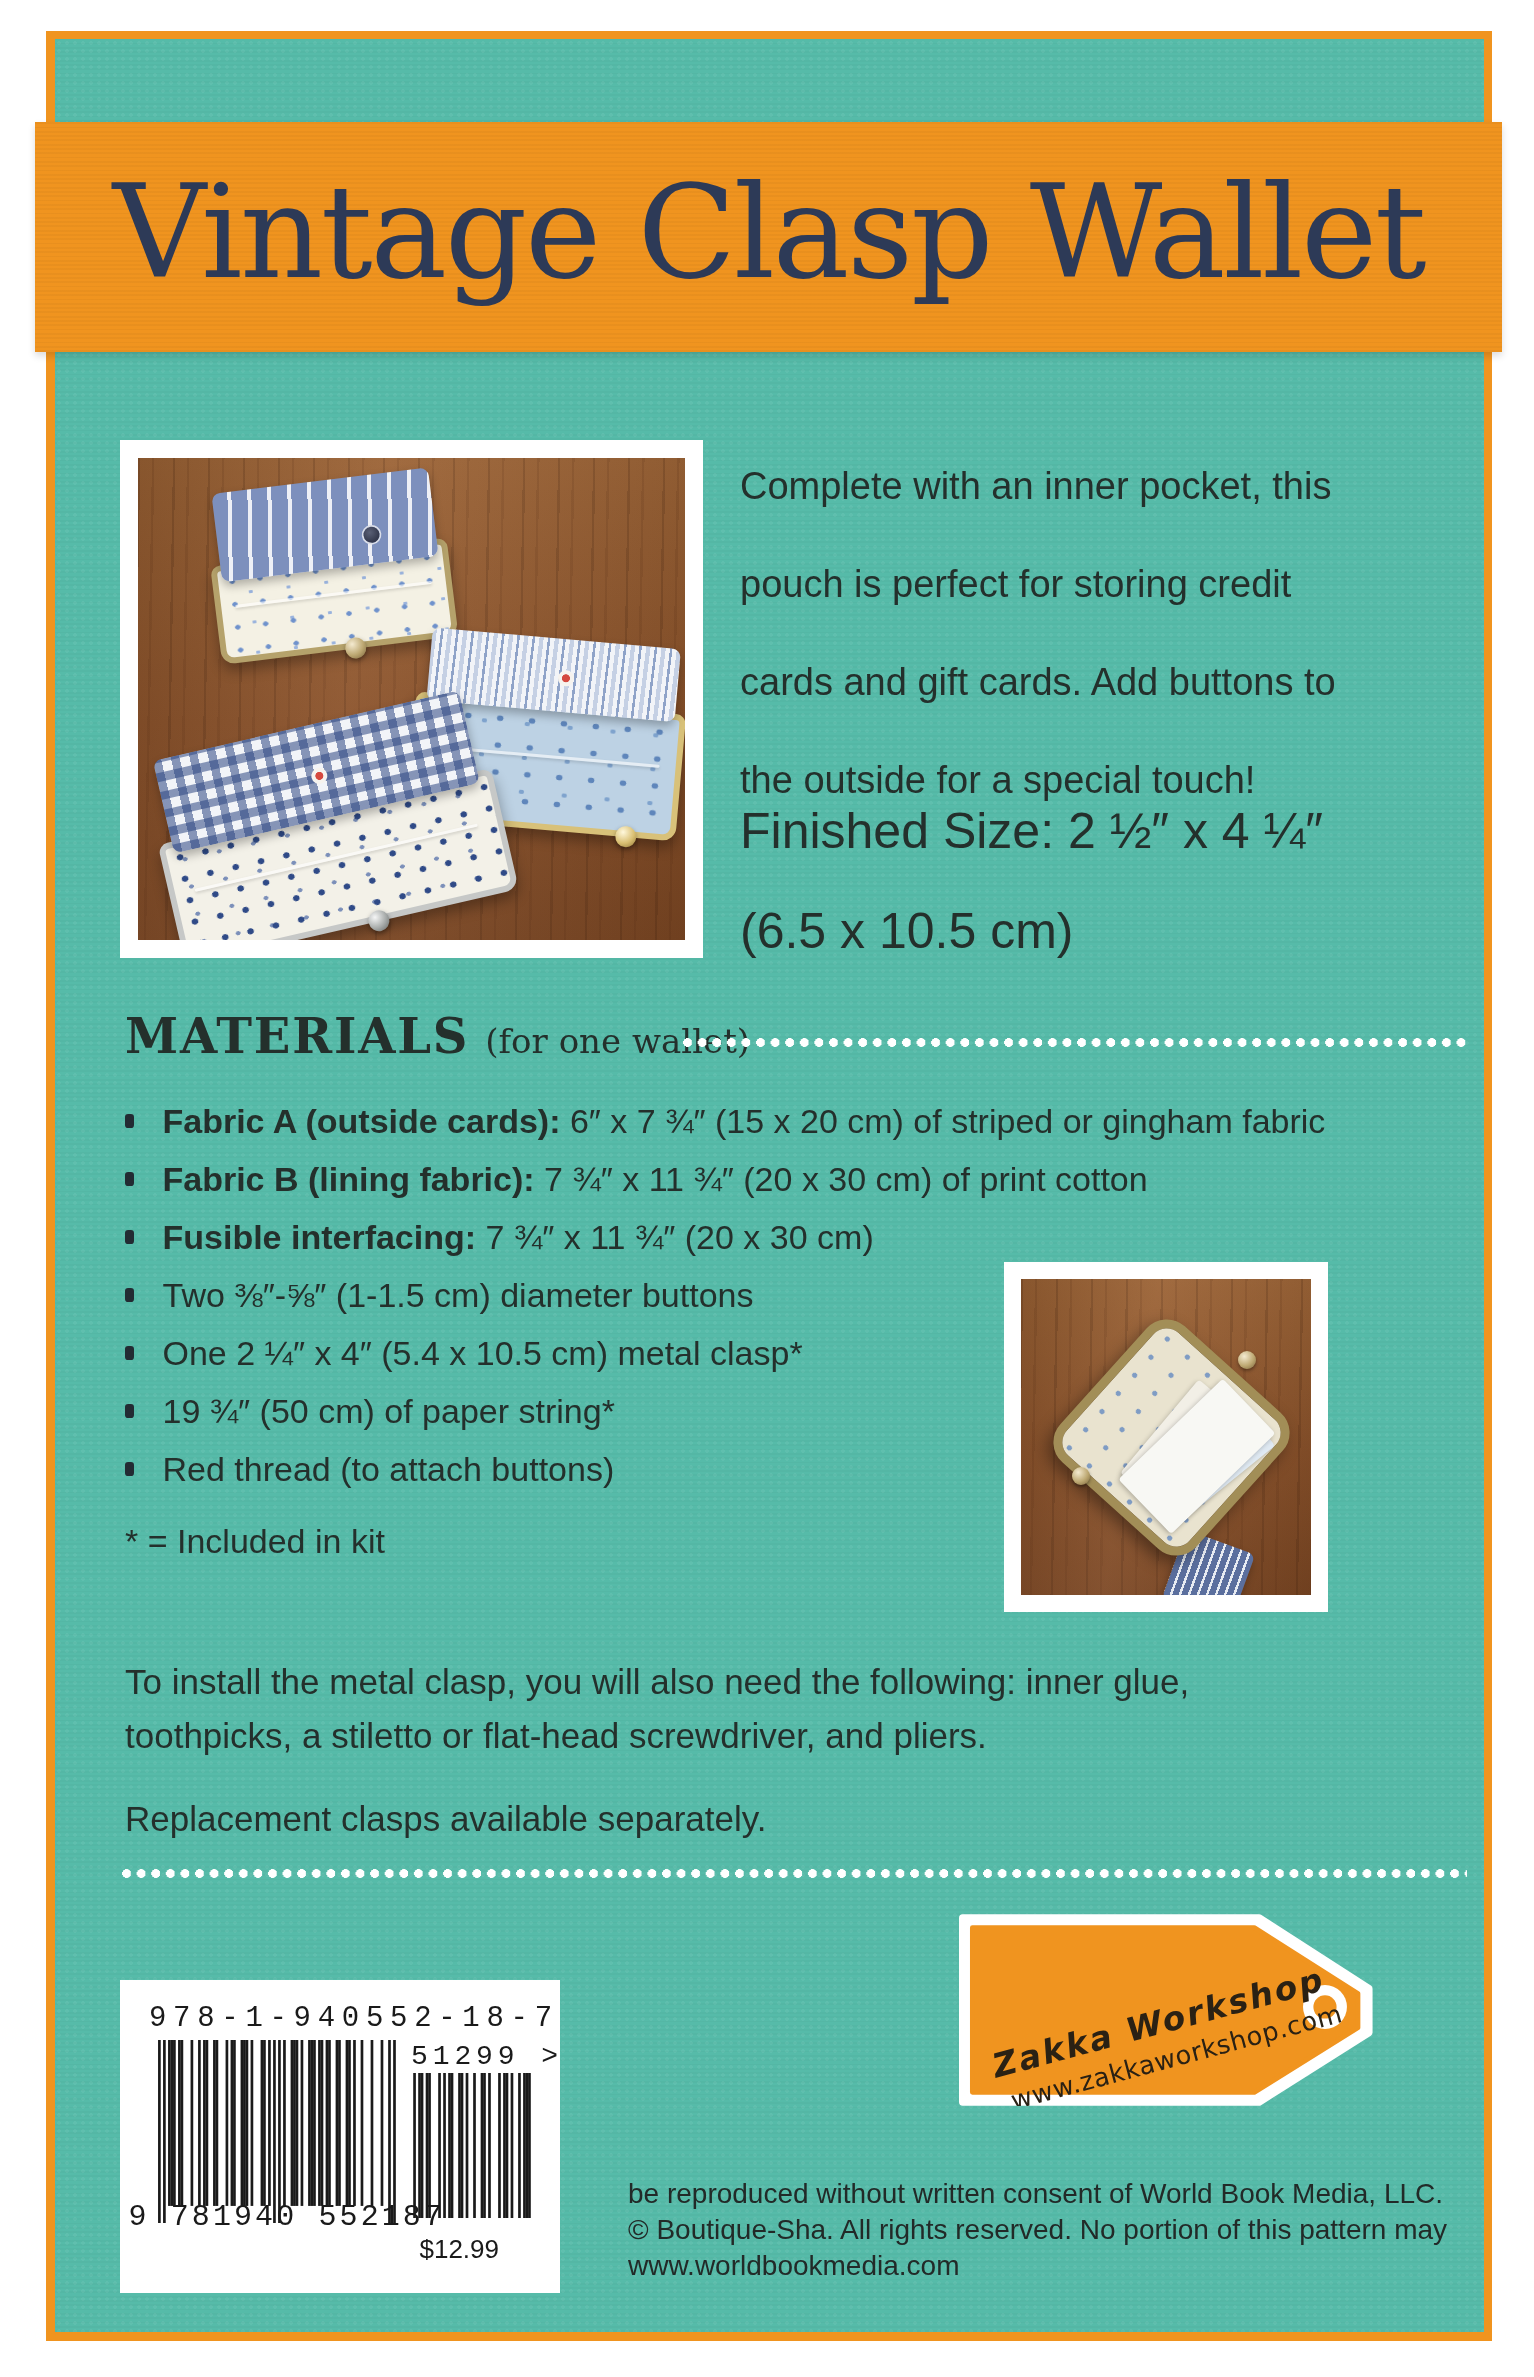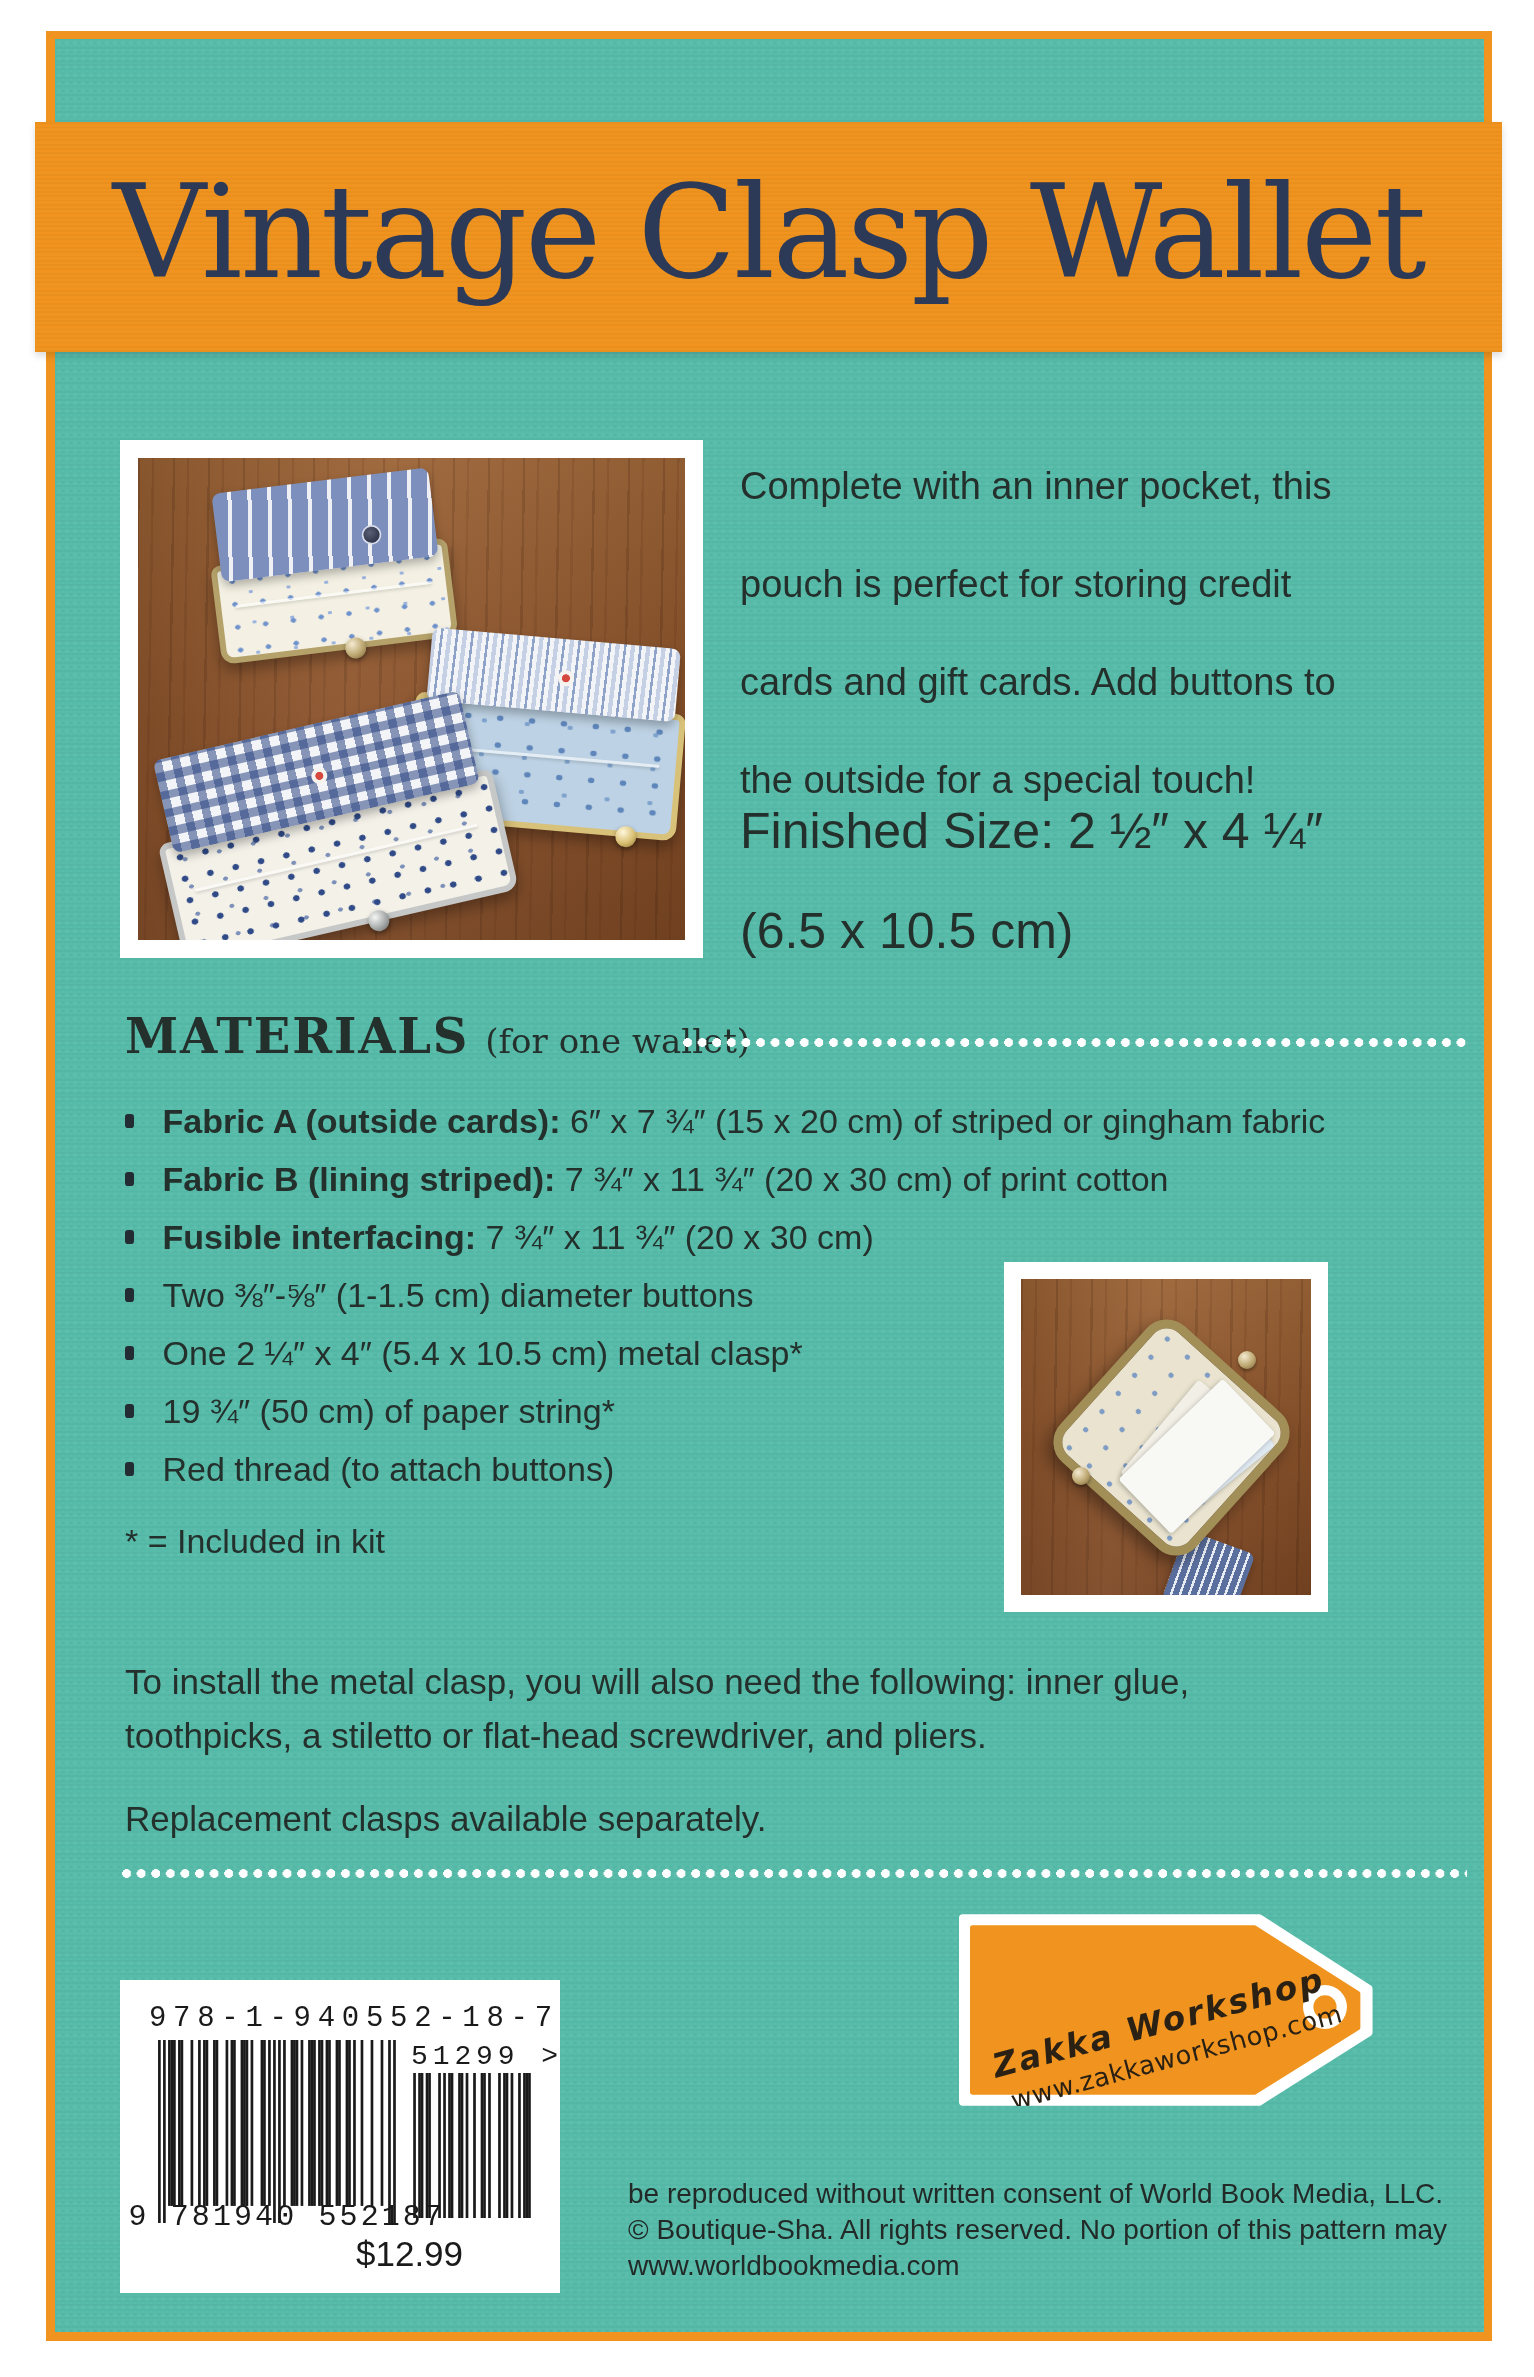--- a/index.html
+++ b/index.html
@@ -109,21 +109,21 @@
   
   .bc-panel{position:absolute;left:120px;top:1980px;width:440px;height:313px;background:var(--white);}
   .isbn-top{position:absolute;left:29px;top:22px;font-family:"Liberation Mono",monospace;
     font-size:29px;letter-spacing:6.7px;color:var(--barcode-ink);white-space:nowrap;}
   .bc-main{position:absolute;left:38px;top:60px;}
   .isbn-bottom{position:absolute;left:8.5px;top:220px;font-family:"Liberation Mono",monospace;
     font-size:30px;letter-spacing:3.1px;color:var(--barcode-ink);white-space:nowrap;}
   .addon-label{position:absolute;left:291px;top:61px;font-family:"Liberation Mono",monospace;
     font-size:28px;letter-spacing:4.9px;color:var(--barcode-ink);white-space:nowrap;}
   .bc-addon{position:absolute;left:293px;top:93px;}
-  .price{position:absolute;left:236px;top:254px;width:159px;text-align:left;font-size:35px;color:var(--barcode-ink);}
+  .price{position:absolute;left:220px;top:254px;width:159px;text-align:right;font-size:26px;color:var(--barcode-ink);}
 
   
   .tag{position:absolute;left:959px;top:1914px;}
   .tag text{font-family:"DejaVu Sans",sans-serif;fill:#2a2114;}
   .tag .brand-t{font-size:54px;font-weight:bold;letter-spacing:4px;font-style:italic;}
   .tag .url-t{font-size:42px;letter-spacing:1px;}
 
   .copyright{position:absolute;left:628px;top:2176px;font-size:28px;line-height:36px;color:#222a28;}
 </style>
 </head>
@@ -191,21 +191,21 @@
 
   <div class="mat-list">
 
   <div class="mat-item">
       <span class="bullet"></span>
       <span class="mi-bold">Fabric A (outside cards):</span>
         <span class="mi-rest"> 6″ x 7 ¾″ (15 x 20 cm) of striped or gingham fabric</span>
     </div>
       <div class="mat-item">
       <span class="bullet"></span>
-      <span class="mi-bold">Fabric B (lining striped):</span>
+      <span class="mi-bold">Fabric B (lining fabric):</span>
         <span class="mi-rest"> 7 ¾″ x 11 ¾″ (20 x 30 cm) of print cotton</span>
     </div>
       <div class="mat-item">
       <span class="bullet"></span>
       <span class="mi-bold">Fusible interfacing:</span>
         <span class="mi-rest"> 7 ¾″ x 11 ¾″ (20 x 30 cm)</span>
     </div>
       <div class="mat-item">
       <span class="bullet"></span>
       <span class="mi-bold"></span>

